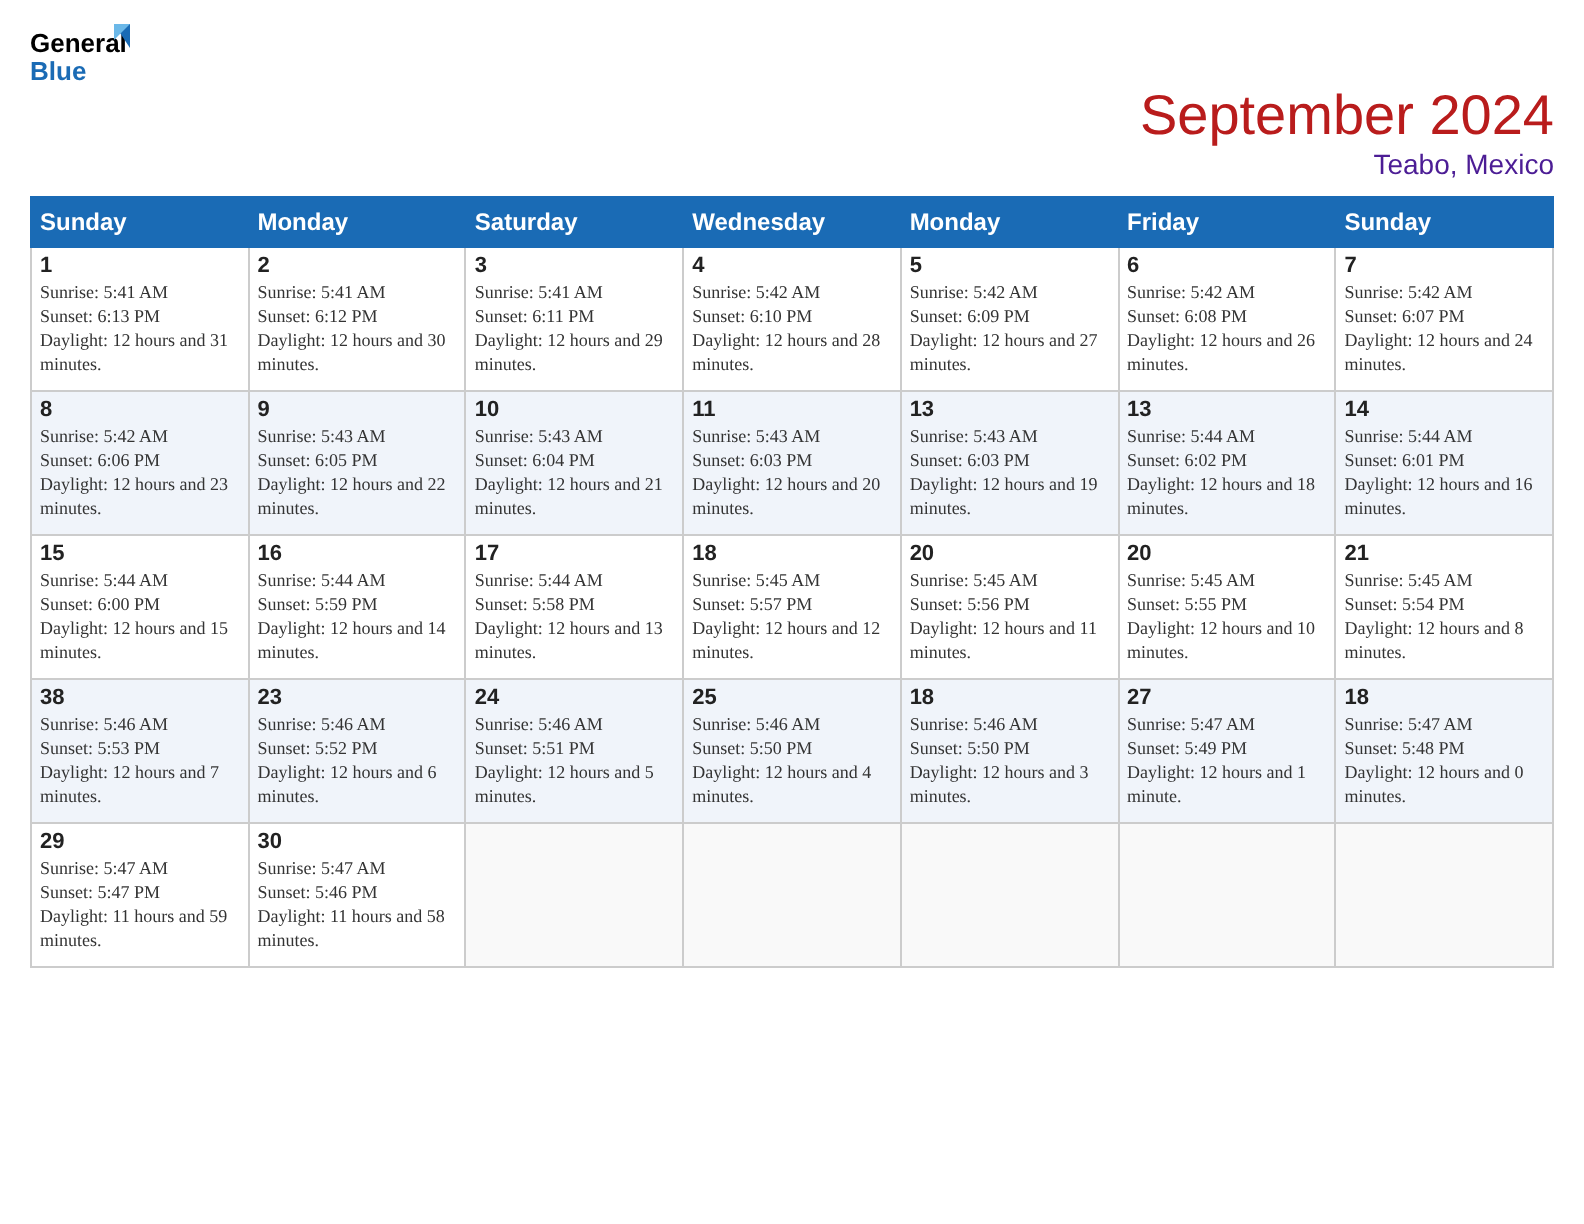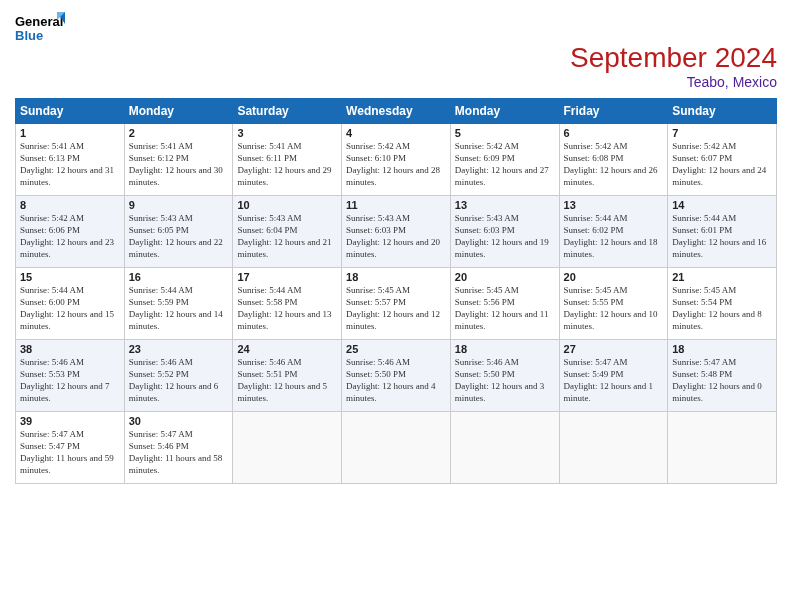--- a/index.html
+++ b/index.html
@@ -343,21 +343,21 @@
         <span class="day-number">18</span>
         <div class="day-info">
           Sunrise: 5:47 AM<br>
           Sunset: 5:48 PM<br>
           Daylight: 12 hours and 0 minutes.
         </div>
       </td>
         </tr>
         <tr>
           <td>
-        <span class="day-number">39</span>
+        <span class="day-number">29</span>
         <div class="day-info">
           Sunrise: 5:47 AM<br>
           Sunset: 5:47 PM<br>
           Daylight: 11 hours and 59 minutes.
         </div>
       </td>
           <td>
         <span class="day-number">30</span>
         <div class="day-info">
           Sunrise: 5:47 AM<br>

